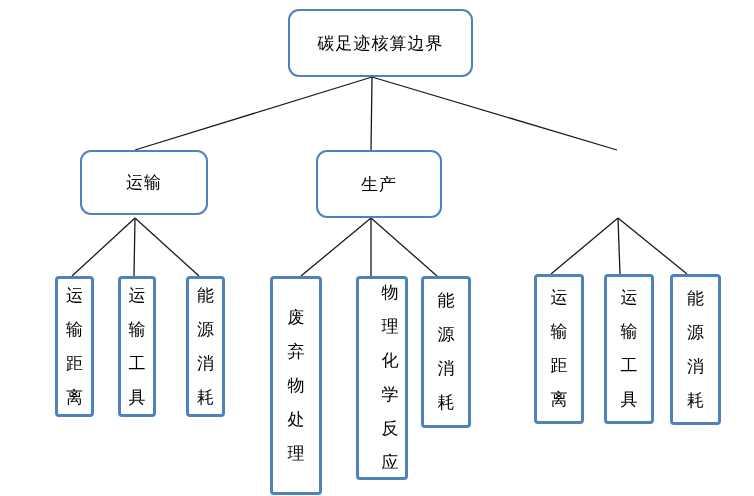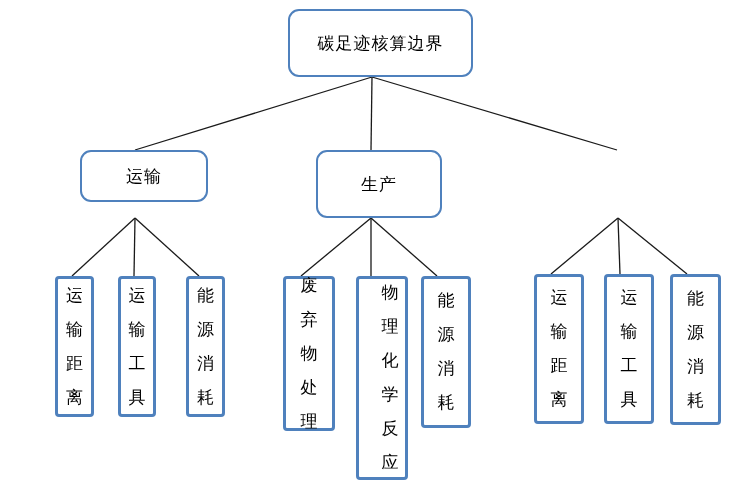--- a/index.html
+++ b/index.html
@@ -45,29 +45,29 @@
     width: 19px;
     line-height: 34px;
     font-size: 17px;
     letter-spacing: 0;
     text-align: center;
     word-break: break-all;
     white-space: normal;
   }
   
   #node-root   { left: 280px; top: 9px;   width: 185px; height: 68px; }
-  #branch-0    { left: 72px;  top: 150px; width: 128px; height: 52px; }
+  #branch-0    { left: 72px;  top: 150px; width: 128px; height: 65px; }
   #branch-1    { left: 308px; top: 150px; width: 126px; height: 68px; }
   #branch-2    { left: 555px; top: 150px; width: 127px; height: 68px; }
 
   #leaf-0-0 { left: 47px;  top: 276px; width: 39px; height: 141px; }
   #leaf-0-1 { left: 110px; top: 276px; width: 38px; height: 141px; }
   #leaf-0-2 { left: 178px; top: 276px; width: 39px; height: 141px; }
 
-  #leaf-1-0 { left: 275px; top: 276px; width: 52px; height: 155px; }
+  #leaf-1-0 { left: 262px; top: 276px; width: 52px; height: 219px; }
   #leaf-1-1 { left: 348px; top: 276px; width: 52px; height: 204px; padding-left: 16px; }
   #leaf-1-2 { left: 413px; top: 276px; width: 50px; height: 152px; }
 
   #leaf-2-0 { left: 526px; top: 274px; width: 50px; height: 150px; }
   #leaf-2-1 { left: 596px; top: 274px; width: 50px; height: 150px; }
   #leaf-2-2 { left: 662px; top: 274px; width: 51px; height: 151px; }
 </style>
 </head>
 <body>
 

